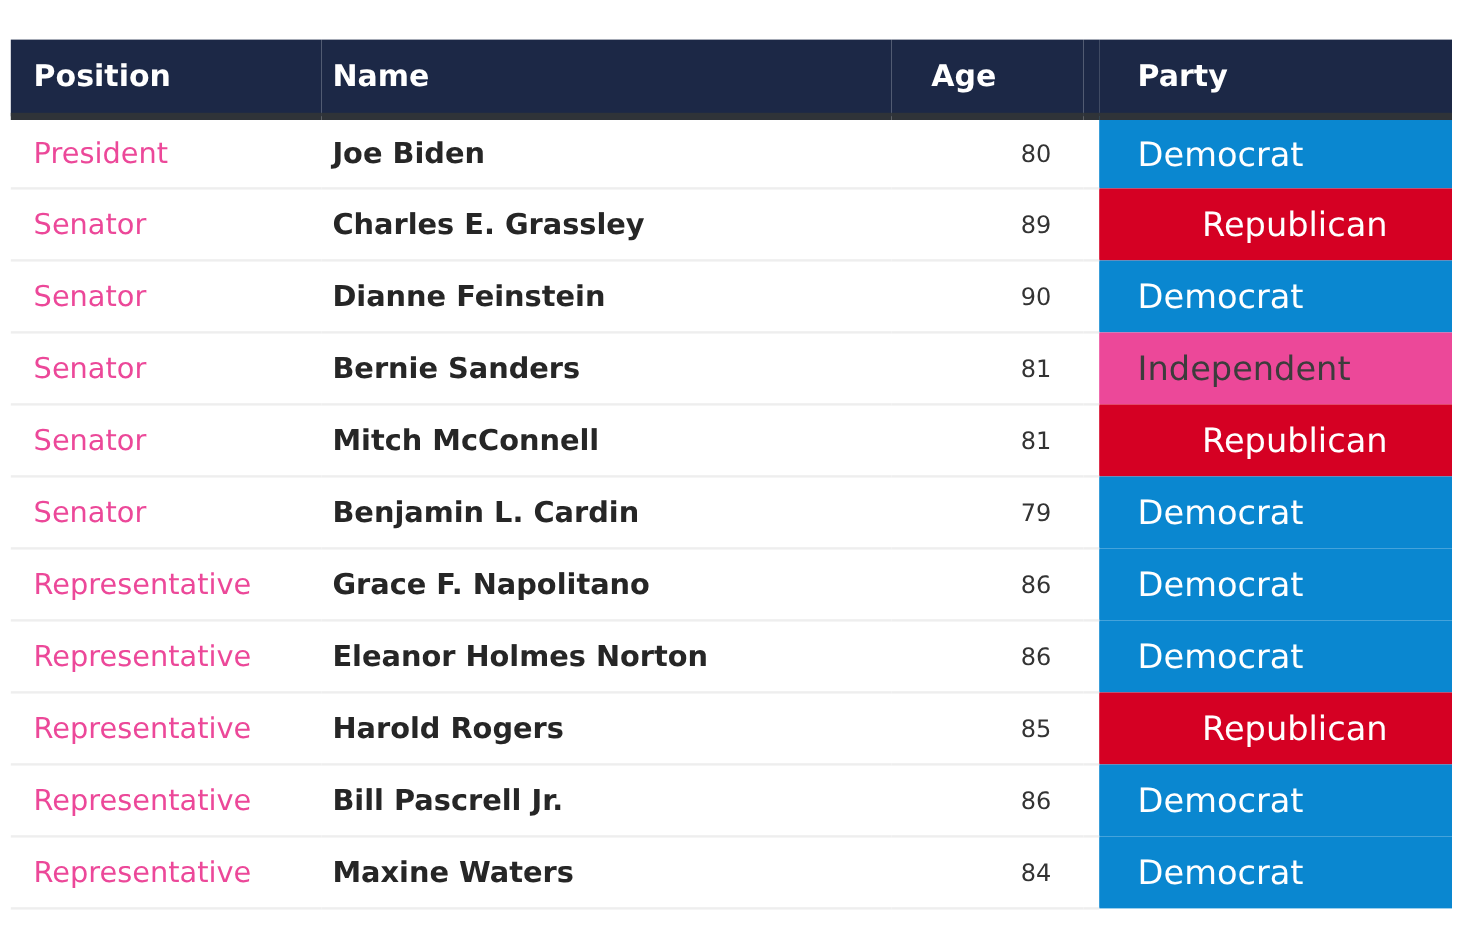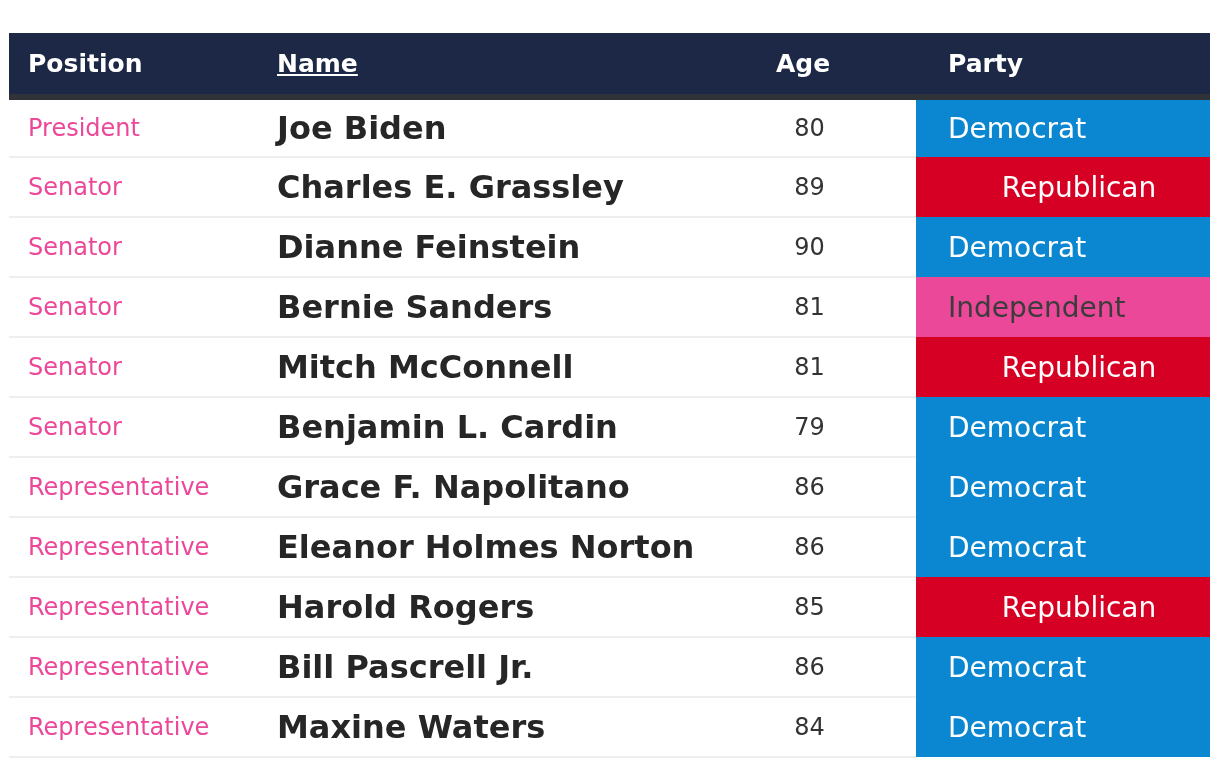--- a/index.html
+++ b/index.html
@@ -47,21 +47,21 @@
     color: #ffffff;
     font-size: 25px;
     font-weight: bold;
     text-align: left;
     vertical-align: middle;
     border-bottom: 6px solid #2f3338;
     white-space: nowrap;
   }
 
   th.th-position { padding-left: 19px; }
-  th.th-name     { padding-left: 9px; text-decoration: underline; }
+  th.th-name     { padding-left: 9px; }
   th.th-age      { padding-left: 33px; }
   th.th-spacer   { padding: 0; }
   th.th-party    { padding-left: 32px; }
 
   tbody tr.data-row {
     height: 60px;
   }
 
   tbody td {
     margin: 0;
@@ -74,29 +74,29 @@
 
   td.cell-position {
     padding-left: 19px;
     font-size: 24px;
     font-weight: normal;
     color: #ec4899;
   }
 
   td.cell-name {
     padding-left: 9px;
-    font-size: 32px;
+    font-size: 24px;
     font-weight: bold;
     color: #262626;
   }
 
   td.cell-age {
     padding-right: 27px;
-    text-align: center;
-    font-size: 24px;
+    text-align: right;
+    font-size: 20px;
     font-weight: normal;
     color: #333333;
   }
 
   td.cell-spacer {
     border-bottom: 2px solid #eeeeee;
   }
 
   td.cell-party {
     padding-left: 32px;

